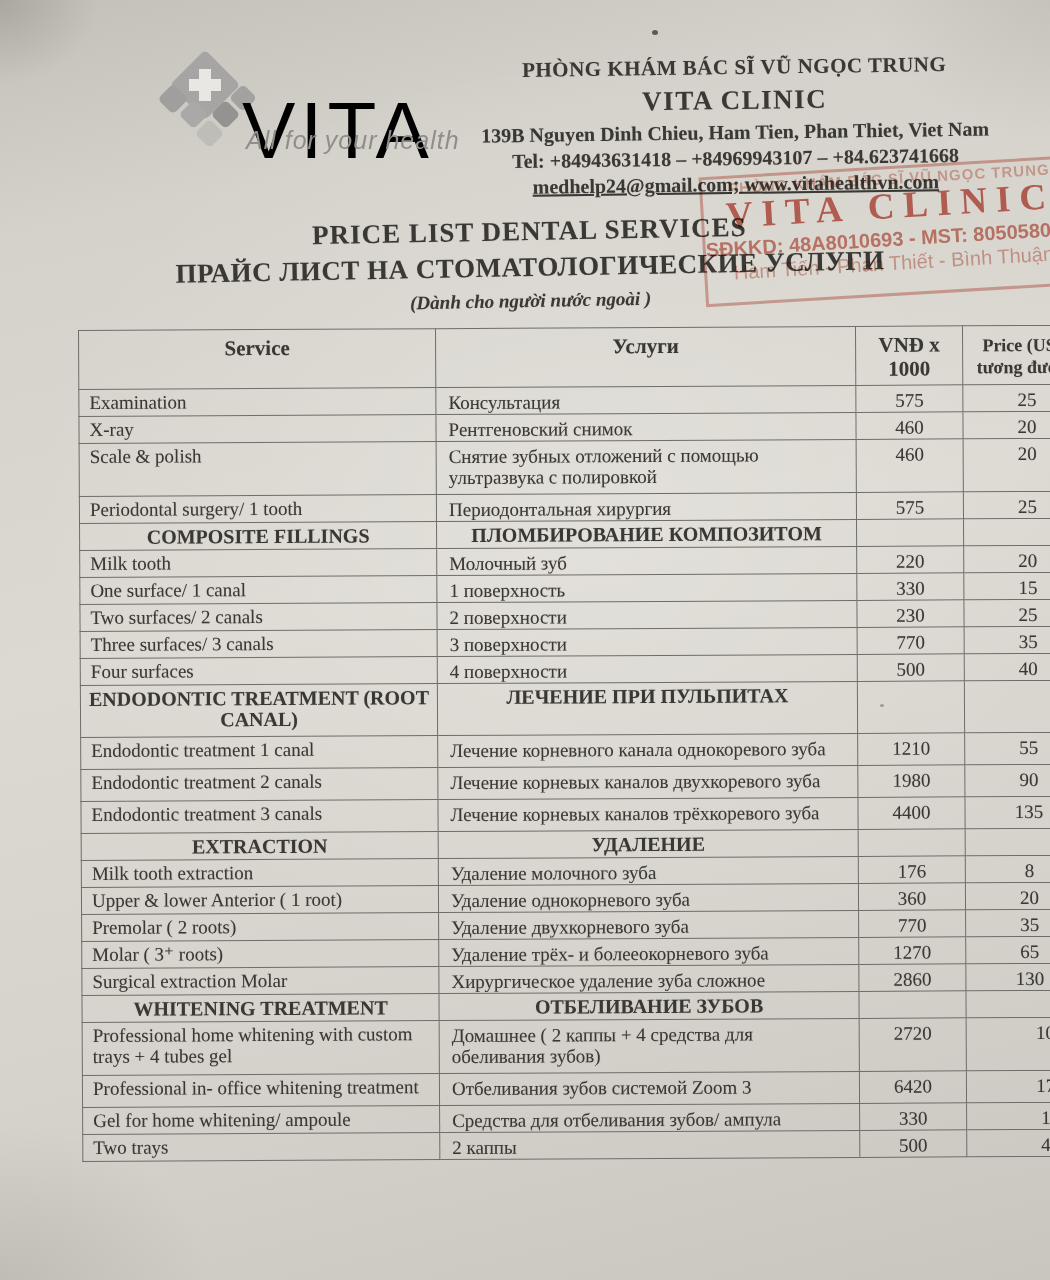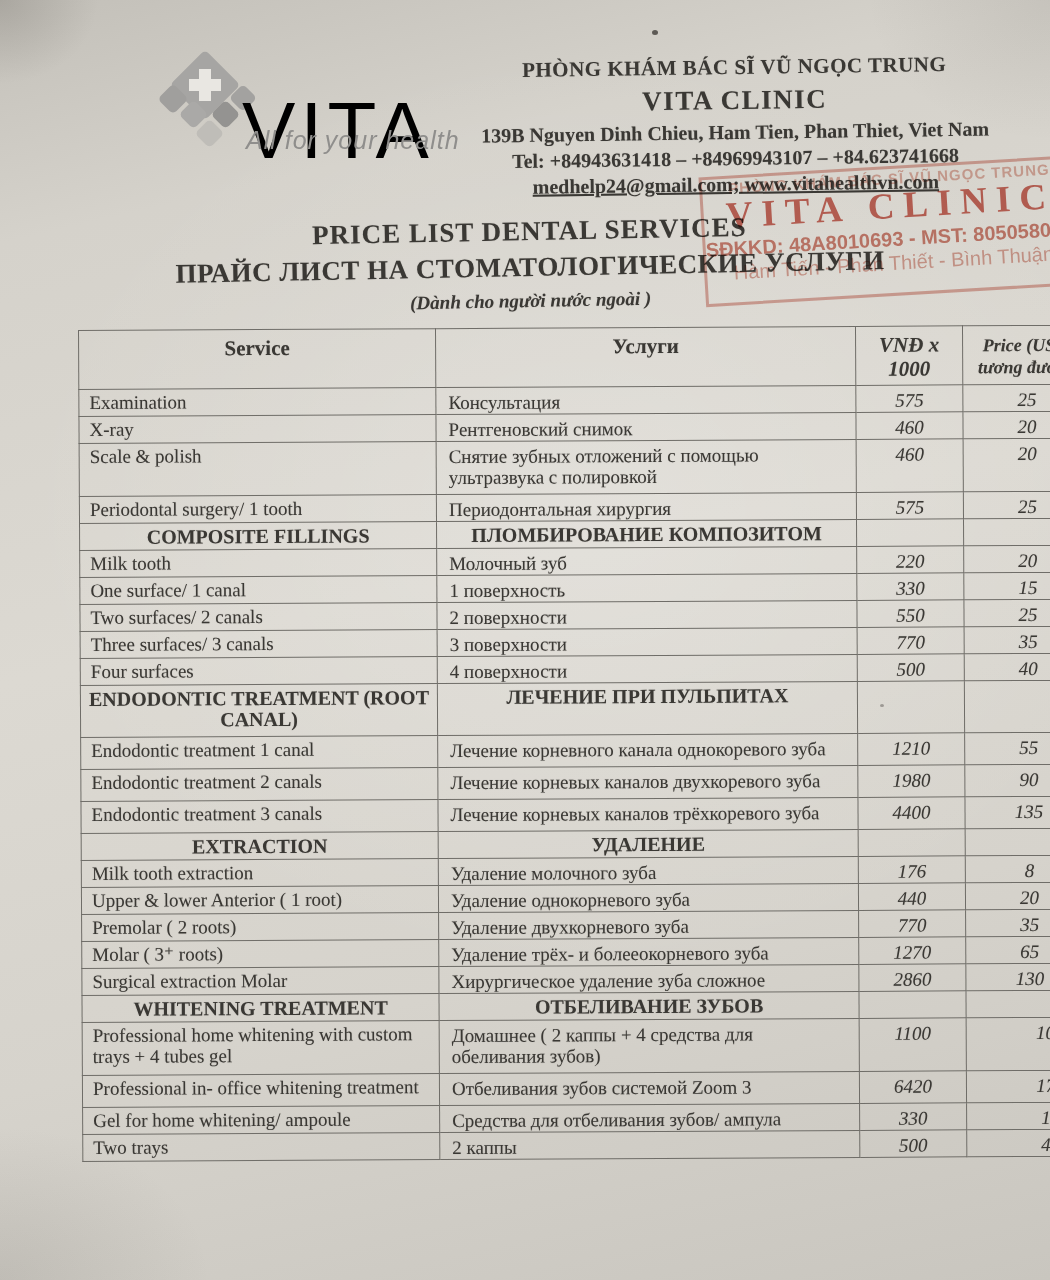--- a/index.html
+++ b/index.html
@@ -65,21 +65,21 @@
     color:rgba(192,80,58,.48); white-space:nowrap; margin-top:1px; }
 
   
   .tbl-wrap { position:absolute; left:78px; top:330px; width:1012px;
     transform:rotate(-0.3deg); transform-origin:top left; }
   table { border-collapse:collapse; table-layout:fixed; width:1012px; }
   td { border:1px solid #6f6d68; vertical-align:top; font-size:19px; line-height:21px;
     overflow:hidden; }
   td.c1 { padding:2px 8px 1px 10px; }
   td.c2 { padding:4px 8px 1px 12px; }
-  td.c3, td.c4 { padding:4px 4px 1px; text-align:center;font-style:italic; }
+  td.c3, td.c4 { padding:4px 4px 1px; text-align:center; }
   tr.hdr td { font-weight:bold; text-align:center; vertical-align:top;
     font-size:21px; line-height:24px; padding:6px 4px 4px; }
   tr.hdr td.c4 { font-size:18px; line-height:22px; padding-top:8px; }
   tr.sec td { font-weight:bold; text-align:center; font-size:20px; padding:3px 4px 2px; }
   tr.dbl td { padding-bottom:6px; }
   td.push { padding-left:44px; }
 
   .speck { position:absolute; border-radius:50%; background:#5d5a55; }
   .speck-a { left:652px; top:30px; width:6px; height:5px; }
   .speck-b { left:880px; top:704px; width:4px; height:3px; opacity:.5; }
@@ -174,21 +174,21 @@
   </tr>
   <tr>
     <td class="c1">One surface/ 1 canal</td>
     <td class="c2">1 поверхность</td>
     <td class="c3">330</td>
     <td class="c4">15</td>
   </tr>
   <tr>
     <td class="c1">Two surfaces/ 2 canals</td>
     <td class="c2">2 поверхности</td>
-    <td class="c3">550</td>
+    <td class="c3">230</td>
     <td class="c4">25</td>
   </tr>
   <tr>
     <td class="c1">Three surfaces/ 3 canals</td>
     <td class="c2">3 поверхности</td>
     <td class="c3">770</td>
     <td class="c4">35</td>
   </tr>
   <tr>
     <td class="c1">Four surfaces</td>
@@ -228,21 +228,21 @@
   </tr>
   <tr>
     <td class="c1">Milk tooth extraction</td>
     <td class="c2">Удаление молочного зуба</td>
     <td class="c3">176</td>
     <td class="c4">8</td>
   </tr>
   <tr>
     <td class="c1">Upper &amp; lower Anterior ( 1 root)</td>
     <td class="c2">Удаление однокорневого зуба</td>
-    <td class="c3">440</td>
+    <td class="c3">360</td>
     <td class="c4">20</td>
   </tr>
   <tr>
     <td class="c1">Premolar ( 2 roots)</td>
     <td class="c2">Удаление двухкорневого зуба</td>
     <td class="c3">770</td>
     <td class="c4">35</td>
   </tr>
   <tr>
     <td class="c1">Molar ( 3⁺ roots)</td>
@@ -258,21 +258,21 @@
   </tr>
   <tr class="sec">
     <td class="c1">WHITENING TREATMENT</td>
     <td class="c2">ОТБЕЛИВАНИЕ ЗУБОВ</td>
     <td class="c3"></td>
     <td class="c4"></td>
   </tr>
   <tr class="dbl">
     <td class="c1">Professional home whitening with custom trays + 4 tubes gel</td>
     <td class="c2">Домашнее ( 2 каппы + 4 средства для обеливания зубов)</td>
-    <td class="c3">1100</td>
+    <td class="c3">2720</td>
     <td class="c4 push">105</td>
   </tr>
   <tr class="dbl">
     <td class="c1">Professional in- office whitening treatment</td>
     <td class="c2">Отбеливания зубов системой Zoom 3</td>
     <td class="c3">6420</td>
     <td class="c4 push">175</td>
   </tr>
   <tr>
     <td class="c1">Gel for home whitening/ ampoule</td>

